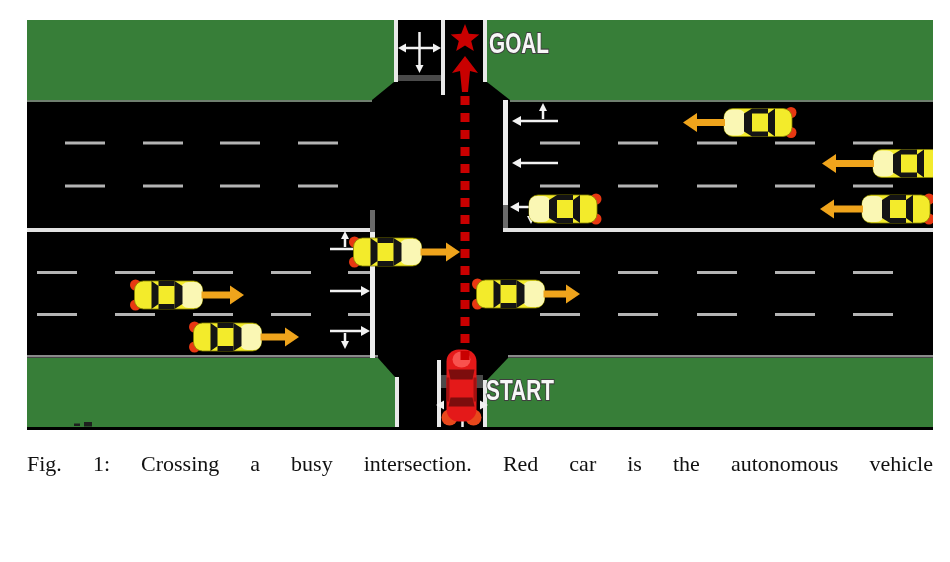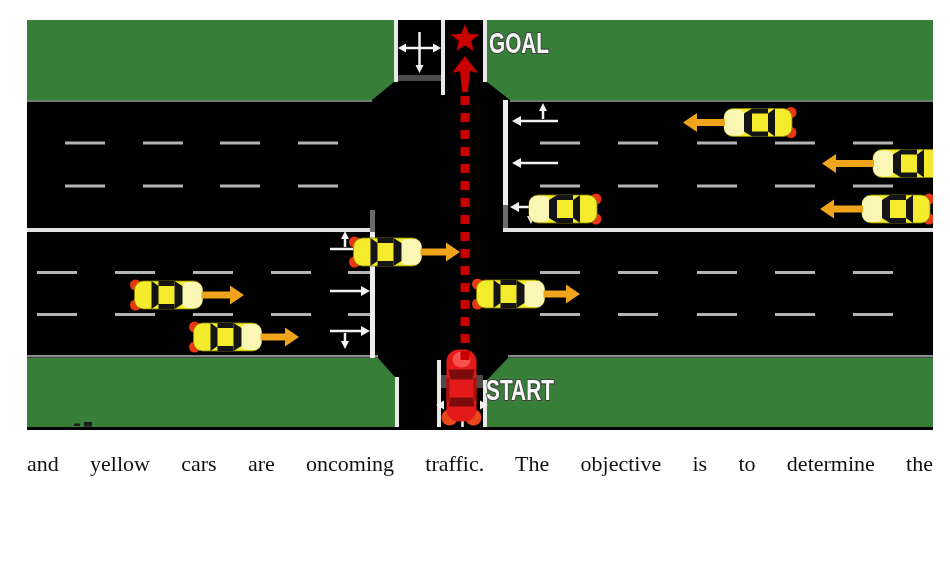--- a/index.html
+++ b/index.html
@@ -216,15 +216,15 @@
       <text class="fig-label" x="459" y="380" font-size="30" textLength="68" lengthAdjust="spacingAndGlyphs" fill="#f7f7f7" stroke="#3f3f3f" stroke-width="2.2" paint-order="stroke">START</text>
 
       <g fill="#1e1e1e">
         <rect x="47" y="403.5" width="6" height="2.5"></rect>
         <rect x="57" y="402" width="8" height="4.5"></rect>
       </g>
     </svg>
   </div>
 
   <div class="caption">
-    <div class="cap-line">and yellow cars are oncoming traffic. The objective is to determine the</div>
+    <div class="cap-line">Fig. 1: Crossing a busy intersection. Red car is the autonomous vehicle</div>
   </div>
 </div>
 
 </body></html>

